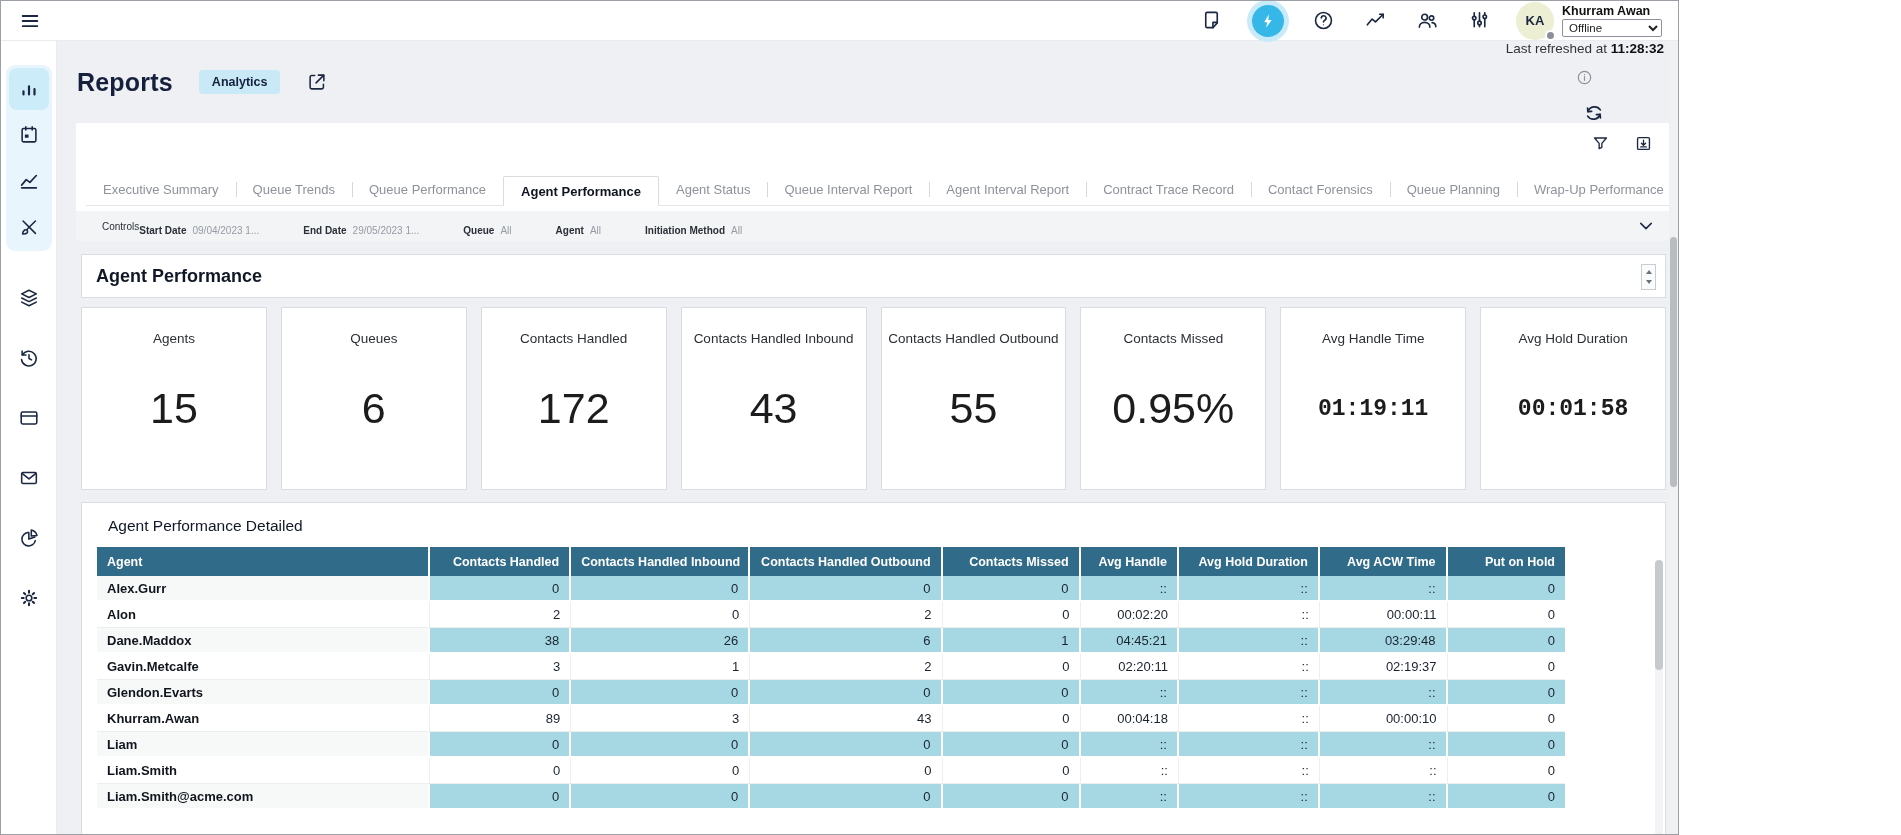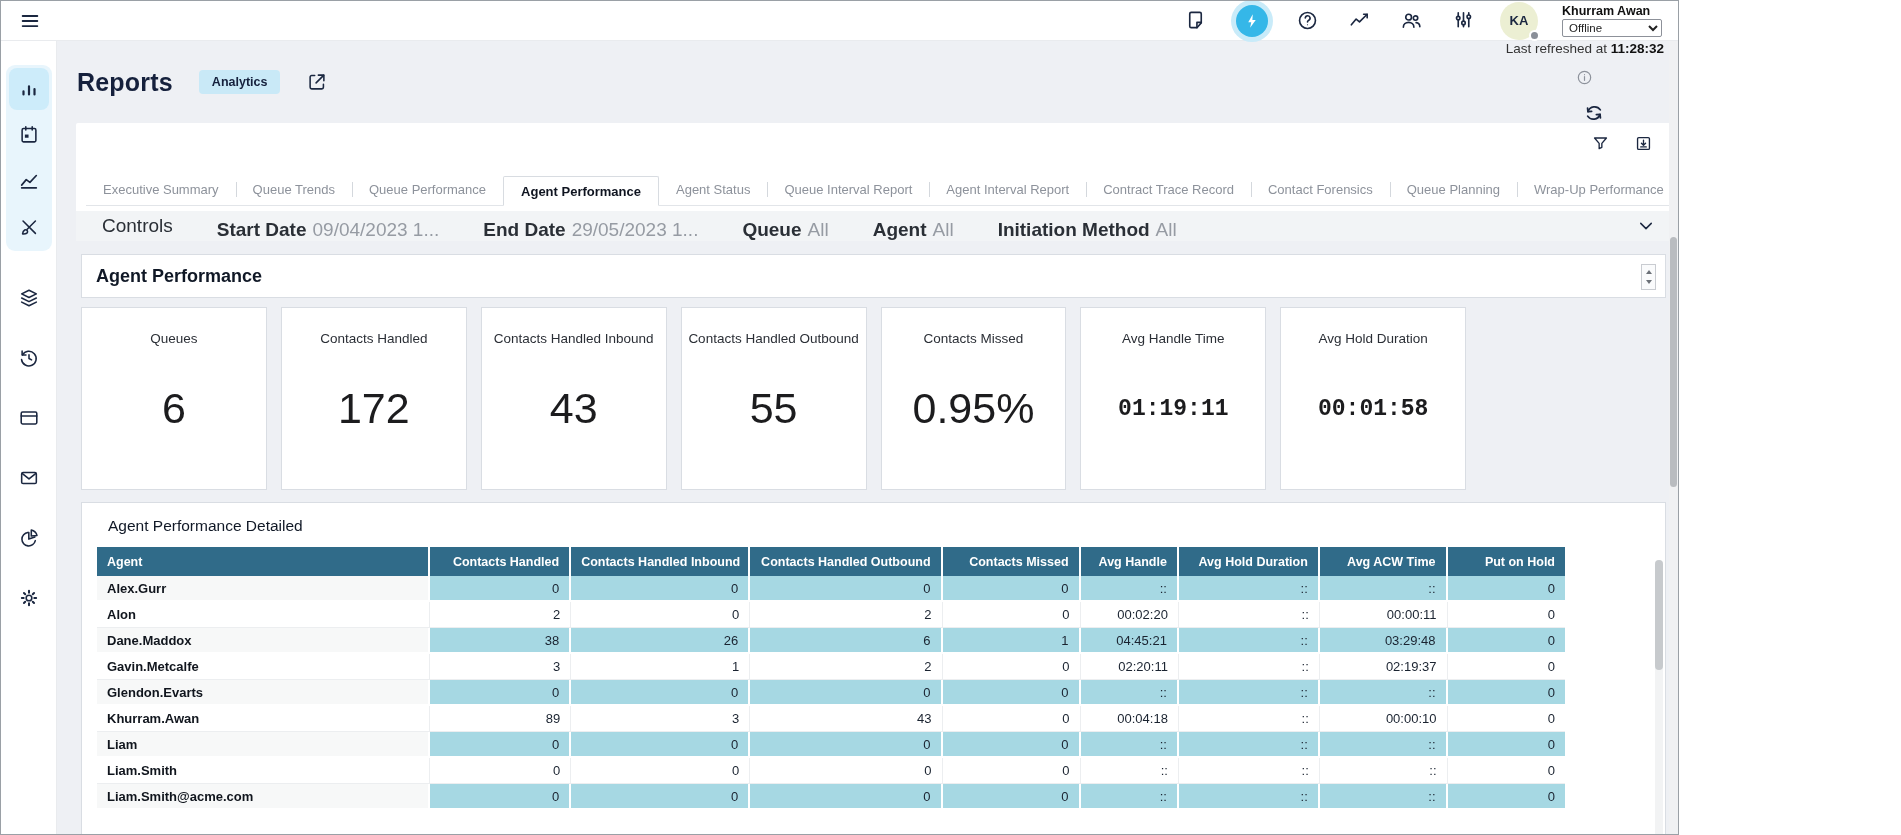--- a/index.html
+++ b/index.html
@@ -13,21 +13,21 @@
   .topbar { position:absolute; top:0; left:0; right:0; height:40px; background:#fff; border-bottom:1px solid #e9ebee;
             display:flex; align-items:center; justify-content:space-between; padding:0 8px 0 16px; z-index:20; }
   .tb-right { display:flex; align-items:center; }
   .tb-ic { width:26px; height:26px; display:flex; align-items:center; justify-content:center; margin-left:26px; cursor:pointer; }
   .bolt-wrap { width:32px; height:32px; border-radius:50%; background:var(--accent); box-shadow:0 0 0 5px #c9ebf9;
                display:flex; align-items:center; justify-content:center; margin-left:28px; }
   .avatar { position:relative; width:38px; height:38px; border-radius:50%; background:#ecefd3; color:#1b2740;
             font-weight:700; font-size:13px; display:flex; align-items:center; justify-content:center; margin-left:24px; }
   .avatar .dot { position:absolute; right:-2px; bottom:-1px; width:11px; height:11px; border-radius:50%;
                  background:#8a8f98; border:2px solid #fff; }
-  .userbox { margin-left:24px; width:108px; }
+  .userbox { margin-left:8px; width:108px; }
   .userbox .uname { font-size:12.5px; font-weight:700; color:#111; white-space:nowrap; }
   .userbox select { width:100px; font-size:11.5px; padding:1px 2px; border:1px solid #8d9199; border-radius:2px;
                     background:#fff; color:#222; margin-top:1px; font-family:inherit; }
 
   
   .sidebar { position:absolute; top:40px; left:0; bottom:0; width:56px; background:#fff; border-right:1px solid #e9ebee;
              display:flex; flex-direction:column; align-items:center; z-index:10; }
   .sb-group { margin-top:24px; background:#e8f5fc; border-radius:9px; padding:3px; display:flex; flex-direction:column; gap:4px; }
   .sb-item { width:40px; height:42px; border-radius:8px; display:flex; align-items:center; justify-content:center; cursor:pointer; }
   .sb-item.active { background:#cdecfa; }
@@ -48,21 +48,21 @@
   .util-icons { position:absolute; top:11px; right:18px; display:flex; gap:24px; }
   .util-icons > div { cursor:pointer; }
   .tabs { display:flex; margin:0 0 0 10px; padding-top:53px; border-bottom:1px solid #e2e5e9; height:83px; align-items:flex-end; }
   .tab { position:relative; font-size:13px; color:#8d929b; line-height:29px; height:30px; padding:0 17px;
          white-space:nowrap; cursor:pointer; }
   .tab:not(:first-child)::before { content:''; position:absolute; left:0; top:7px; bottom:8px; width:1px; background:#d4d8dd; }
   .tab.active { background:#fff; color:#0f1420; font-weight:700; border:1px solid #d8dce1; border-bottom:1px solid #fff;
                 margin-bottom:-1px; border-radius:2px 2px 0 0; }
   .tab.active::before, .tab.active + .tab::before { display:none; }
   .controls { height:30px; margin-top:5px; background:#f2f4f6; display:flex; align-items:center; padding:0 16px 0 26px;
-              font-size:19px; gap:44px; }
+              font-size:10px; }
   .controls .c-label { color:#2a2f36; }
   .filter { white-space:nowrap; cursor:pointer;margin-top:8px; }
   .filter .fl { font-weight:700; color:#2a2f36; }
   .filter .fv { color:#969ba3; margin-left:6px; }
   .c-chevron { margin-left:auto; cursor:pointer; }
 
   .inner { margin:0 12px 0 24px; }
   .section-panel { position:relative; margin-top:13px; background:#fff; border:1px solid #d9dde3; height:44px;
                    display:flex; align-items:center; padding:0 14px; }
   .section-title { font-size:18px; font-weight:700; color:#101826; }
@@ -320,20 +320,26 @@
       <div class="section-panel">
         <span class="section-title">Agent Performance</span>
         <span class="stepper">
             <span class="up"></span>
             <span class="dn"></span>
           </span>
       </div>
 
       <div class="cards">
           <div class="card">
+            <div class="c-lab">Agents</div>
+            <div class="c-grow">
+              <div class="c-val">15</div>
+            </div>
+          </div>
+          <div class="card">
             <div class="c-lab">Queues</div>
             <div class="c-grow">
               <div class="c-val">6</div>
             </div>
           </div>
           <div class="card">
             <div class="c-lab">Contacts Handled</div>
             <div class="c-grow">
               <div class="c-val">172</div>
             </div>

